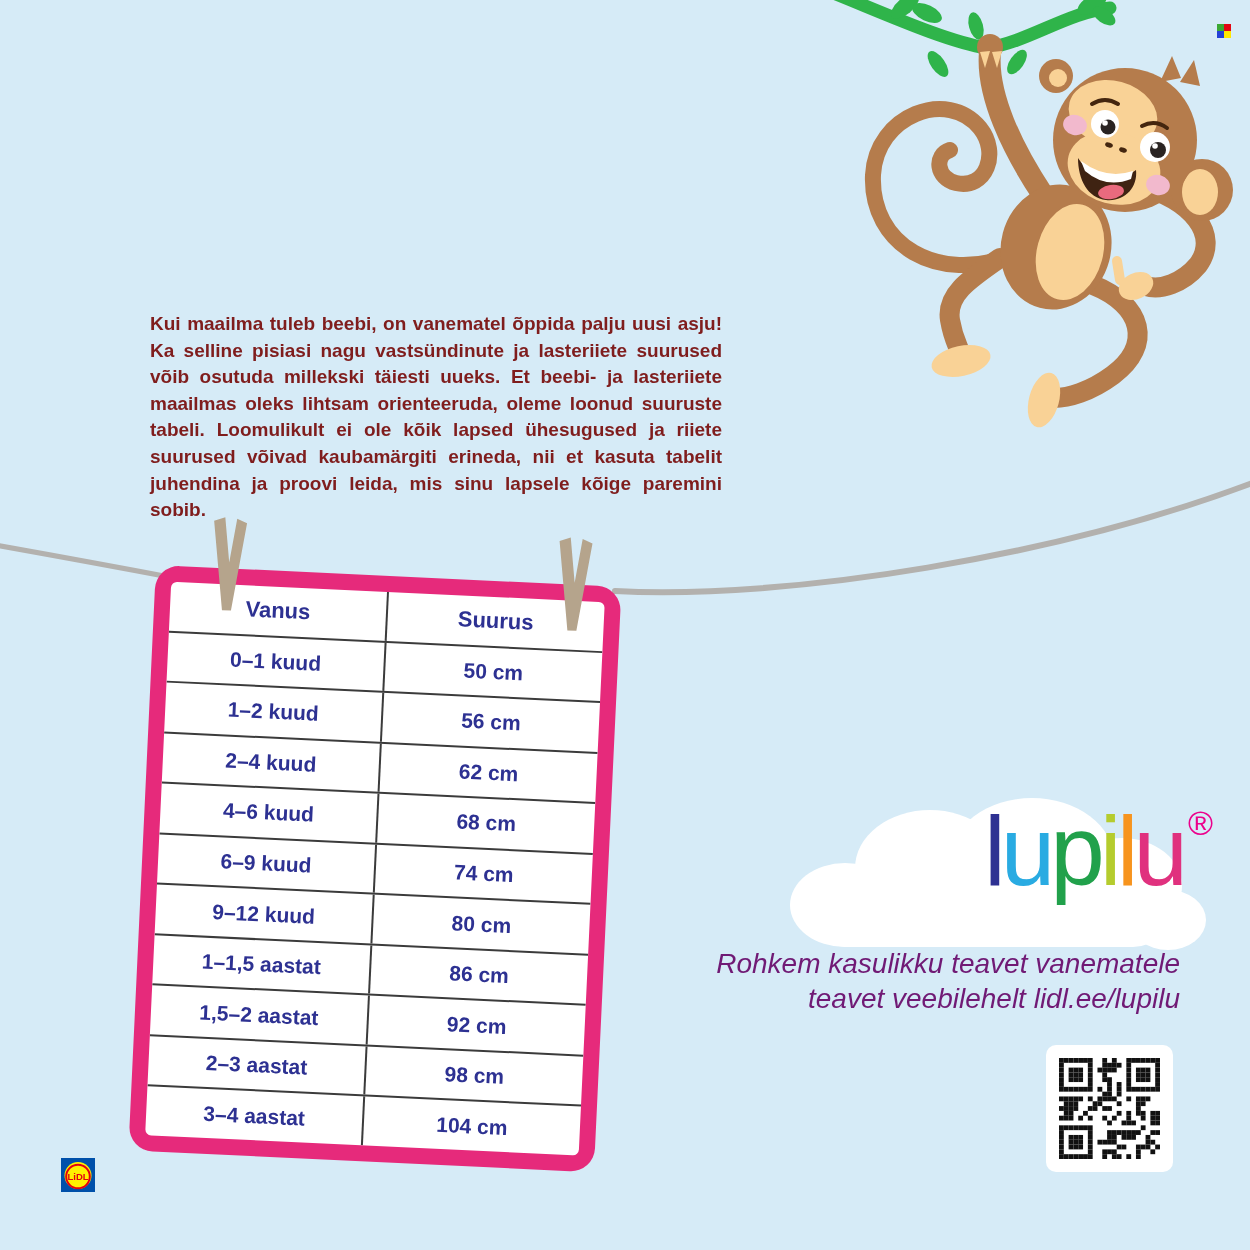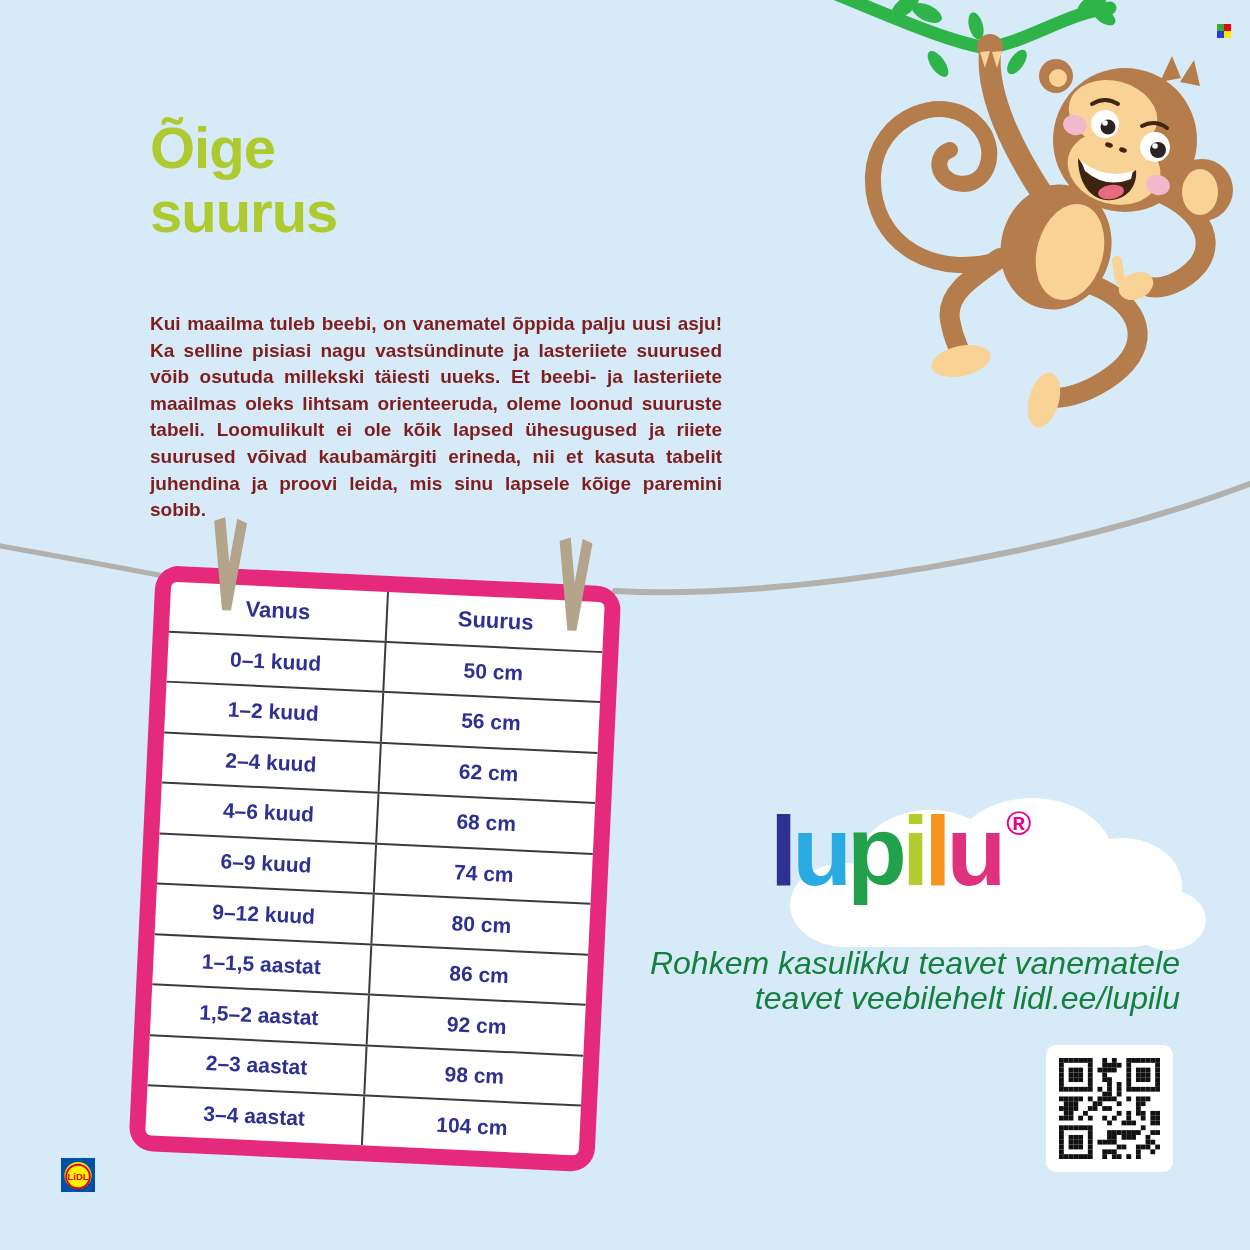--- a/index.html
+++ b/index.html
@@ -29,47 +29,43 @@
   .t-row + .t-row{border-top:2px solid #3b3b3b;}
   .t-cell{width:50%;display:flex;align-items:center;justify-content:center;
     color:#2d3192;font-weight:bold;font-size:21px;}
   .t-cell.right{border-left:2px solid #3b3b3b;}
   .t-row.header .t-cell{font-size:22px;}
   .pin{position:absolute;width:40px;height:98px;z-index:5;}
   .pin.pin-left{left:52px;top:-52px;}
   .pin.pin-right{left:398px;top:-48px;}
   
   .cloud{position:absolute;left:770px;top:780px;width:438px;height:190px;}
-  .lupilu{position:absolute;left:770px;top:786px;width:438px;text-align:left;
-    font-size:98px;line-height:130px;font-weight:bold;letter-spacing:-5px;z-index:2;}
+  .lupilu{position:absolute;left:770px;top:786px;width:438px;text-align:right;
+    font-size:98px;line-height:130px;font-weight:normal;letter-spacing:-5px;z-index:2;}
   .lupilu .reg{font-size:34px;letter-spacing:0;position:relative;top:-50px;left:5px;}
   
   .footer-note{position:absolute;right:70px;top:946px;text-align:right;
-    font-style:italic;font-size:32px;line-height:35px;color:#15803d;}
+    font-style:italic;font-size:28px;line-height:35px;color:#701a75;}
   
   .qr-box{position:absolute;left:1046px;top:1045px;width:127px;height:127px;
     background:#ffffff;border-radius:10px;display:flex;align-items:center;
     justify-content:center;}
   
   .lidl{position:absolute;left:61px;top:1158px;width:34px;height:34px;}
 </style>
 </head>
 <body>
 
 <div class="page">
 
   <svg class="layer" viewBox="0 0 1250 1250">
     <path d="M -5,545 Q 90,562 180,579" fill="none" stroke="#b3b1ae" stroke-width="5" stroke-linecap="round"></path>
     <path d="M 615,591 C 790,600 1060,556 1255,482" fill="none" stroke="#b3b1ae" stroke-width="6" stroke-linecap="round"></path>
   </svg>
 
-  <div class="title">
-    <div>Õige</div>
-    <div>suurus</div>
-  </div>
 
   <p class="intro">Kui maailma tuleb beebi, on vanematel õppida palju uusi asju! Ka selline pisiasi nagu vastsündinute ja lasteriiete suurused võib osutuda millekski täiesti uueks. Et beebi- ja lasteriiete maailmas oleks lihtsam orienteeruda, oleme loonud suuruste tabeli. Loomulikult ei ole kõik lapsed ühesugused ja riiete suurused võivad kaubamärgiti erineda, nii et kasuta tabelit juhendina ja proovi leida, mis sinu lapsele kõige paremini sobib.</p>
 
   <svg class="monkey" viewBox="0 0 430 445">
     <g>
       <path d="M 8,-6 C 60,15 120,42 159,48 C 200,42 240,12 282,8" fill="none" stroke="#2fb44a" stroke-width="13" stroke-linecap="round"></path>
       <g fill="#2fb44a">
         <ellipse cx="77" cy="6" rx="17" ry="8" transform="rotate(-40 77 6)"></ellipse>
         <ellipse cx="99" cy="13" rx="16" ry="8" transform="rotate(25 99 13)"></ellipse>
         <ellipse cx="110" cy="64" rx="15" ry="7" transform="rotate(55 110 64)"></ellipse>

